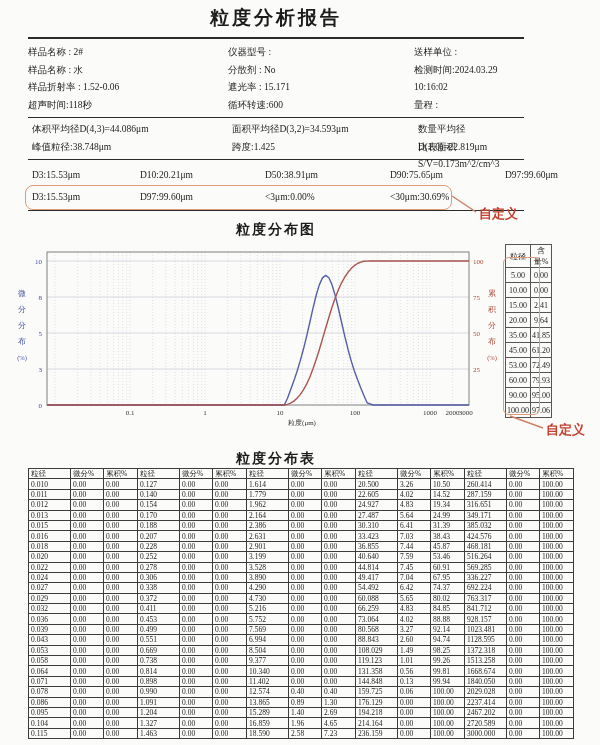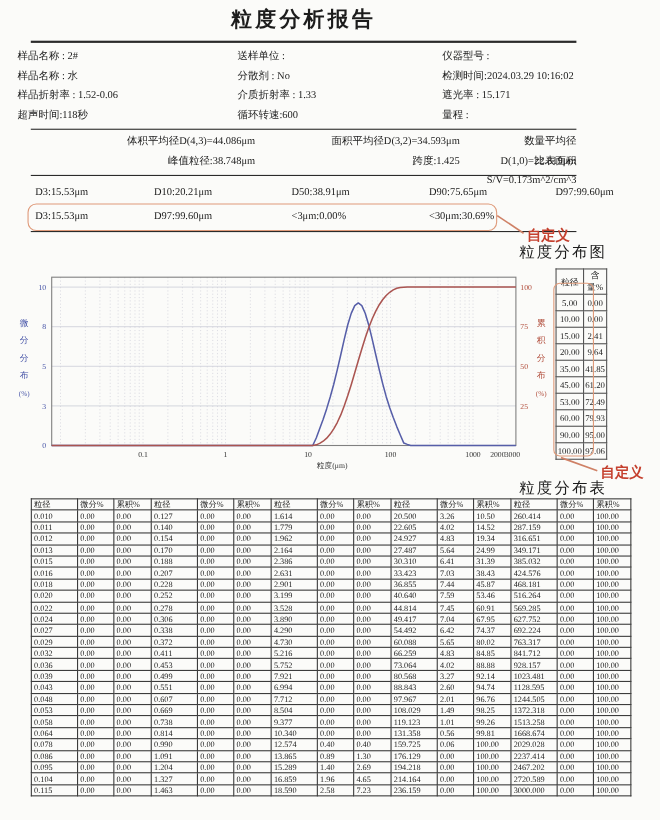--- a/index.html
+++ b/index.html
@@ -3,35 +3,35 @@
 <meta charset="utf-8">
 <style>
   * { margin:0; padding:0; box-sizing:border-box; }
   body { width:600px; height:745px; background:#fbfbf9; font-family:"Liberation Serif","DejaVu Serif",serif; color:#1c1c1c; overflow:hidden; }
   .page { width:552px; height:745px; padding-top:5px; position:relative; }
 
   .main-title { text-align:center; font-size:19px; font-weight:bold; letter-spacing:3px; height:26px; }
   .rule { border:none; border-top:1px solid #2b2b2b; margin:0 28px; }
   .rule.thick { border-top-width:2px; margin-top:6px; }
 
-  .info-grid { margin:5px 28px 0 16px; }
+  .info-grid { margin:5px 28px 0 28px; }
   .info-row { display:grid; grid-template-columns:200px 186px auto; height:17.5px; font-size:9.5px; line-height:17.5px; }
-  .stats-grid { margin:3px 28px 0 32px;text-align:right; }
+  .stats-grid { margin:3px 28px 0 32px; }
   .stats-row { display:grid; grid-template-columns:200px 186px auto; height:17.5px; font-size:9.5px; line-height:17.5px; }
 
   .pct-row { display:grid; grid-template-columns:108px 125px 125px 115px auto; margin:7px 28px 0 32px; font-size:9.5px; height:16px; line-height:16px; }
   .custom-wrap { position:relative; margin:5px 0 0 0; height:22px; }
   .custom-row { display:grid; grid-template-columns:108px 125px 125px 115px auto; margin:0 28px 0 32px; font-size:9.5px; height:20px; line-height:18px; }
   .custom-box { position:absolute; left:25px; top:-3px; width:427px; height:25px; border:1.6px solid #df9a7a; border-radius:8px; pointer-events:none; }
   .anno-svg { position:absolute; left:0; top:0; overflow:visible; pointer-events:none; }
   .anno-text { font-family:"Liberation Sans","DejaVu Sans",sans-serif; font-weight:bold; font-size:13px; fill:#c5402e; }
 
-  .section-title { text-align:right; font-size:14px; font-weight:normal; letter-spacing:2px; }
+  .section-title { text-align:center; font-size:14px; font-weight:bold; letter-spacing:2px; }
   .chart-title { margin-top:10px; height:18px; }
-  .table-title { margin-top:3px; height:16px; }
+  .table-title { margin-top:18px; height:16px; }
 
   .chart-zone { display:flex; margin-top:5px; height:188px; }
   .chart-svg { width:500px; height:188px; overflow:visible; }
   .side-wrap { position:relative; width:100px; height:188px; }
   .side-table { border-collapse:collapse; margin-left:5px; font-size:8px; }
   .side-table td, .side-table th { border:1px solid #555; text-align:center; font-weight:normal; padding:0 1px; }
   .side-table th { height:13px; }
   .side-table td { height:15px; width:31px;text-align:center; }
   .side-box { position:absolute; left:3px; top:13px; width:37px; height:158px; border:1.6px solid #df9a7a; border-radius:6px; pointer-events:none; }
 
@@ -43,31 +43,30 @@
 <body>
 
 <div class="page">
 
   <div class="main-title">粒度分析报告</div>
   <hr class="rule thick">
 
   <div class="info-grid">
     <div class="info-row">
       <span>样品名称 : 2#</span>
+      <span>仪器型号 :</span>
       <span>送样单位 :</span>
-      <span>仪器型号 :</span>
     </div>
     <div class="info-row">
       <span>样品名称 : 水</span>
       <span>分散剂 : No</span>
       <span>检测时间:2024.03.29 10:16:02</span>
     </div>
     <div class="info-row">
       <span>样品折射率 : 1.52-0.06</span>
-      <span>介质折射率 : 1.33</span>
       <span>遮光率 : 15.171</span>
     </div>
     <div class="info-row">
       <span>超声时间:118秒</span>
       <span>循环转速:600</span>
       <span>量程 :</span>
     </div>
   </div>
   <hr class="rule" style="margin-top:3px">
 
@@ -452,21 +451,21 @@
           <td>0.00</td>
           <td>0.306</td>
           <td>0.00</td>
           <td>0.00</td>
           <td>3.890</td>
           <td>0.00</td>
           <td>0.00</td>
           <td>49.417</td>
           <td>7.04</td>
           <td>67.95</td>
-          <td>627.752</td>
+          <td>336.227</td>
           <td>0.00</td>
           <td>100.00</td>
         </tr>
         <tr>
           <td>0.027</td>
           <td>0.00</td>
           <td>0.00</td>
           <td>0.338</td>
           <td>0.00</td>
           <td>0.00</td>
@@ -531,21 +530,21 @@
           <td>0.00</td>
           <td>100.00</td>
         </tr>
         <tr>
           <td>0.039</td>
           <td>0.00</td>
           <td>0.00</td>
           <td>0.499</td>
           <td>0.00</td>
           <td>0.00</td>
-          <td>7.921</td>
+          <td>7.569</td>
           <td>0.00</td>
           <td>0.00</td>
           <td>80.568</td>
           <td>3.27</td>
           <td>92.14</td>
           <td>1023.481</td>
           <td>0.00</td>
           <td>100.00</td>
         </tr>
         <tr>
@@ -559,37 +558,20 @@
           <td>0.00</td>
           <td>0.00</td>
           <td>88.843</td>
           <td>2.60</td>
           <td>94.74</td>
           <td>1128.595</td>
           <td>0.00</td>
           <td>100.00</td>
         </tr>
         <tr>
-          <td>0.048</td>
-          <td>0.00</td>
-          <td>0.00</td>
-          <td>0.607</td>
-          <td>0.00</td>
-          <td>0.00</td>
-          <td>7.712</td>
-          <td>0.00</td>
-          <td>0.00</td>
-          <td>97.967</td>
-          <td>2.01</td>
-          <td>96.76</td>
-          <td>1244.505</td>
-          <td>0.00</td>
-          <td>100.00</td>
-        </tr>
-        <tr>
           <td>0.053</td>
           <td>0.00</td>
           <td>0.00</td>
           <td>0.669</td>
           <td>0.00</td>
           <td>0.00</td>
           <td>8.504</td>
           <td>0.00</td>
           <td>0.00</td>
           <td>108.029</td>
@@ -623,20 +605,37 @@
           <td>0.814</td>
           <td>0.00</td>
           <td>0.00</td>
           <td>10.340</td>
           <td>0.00</td>
           <td>0.00</td>
           <td>131.358</td>
           <td>0.56</td>
           <td>99.81</td>
           <td>1668.674</td>
+          <td>0.00</td>
+          <td>100.00</td>
+        </tr>
+        <tr>
+          <td>0.071</td>
+          <td>0.00</td>
+          <td>0.00</td>
+          <td>0.898</td>
+          <td>0.00</td>
+          <td>0.00</td>
+          <td>11.402</td>
+          <td>0.00</td>
+          <td>0.00</td>
+          <td>144.848</td>
+          <td>0.13</td>
+          <td>99.94</td>
+          <td>1840.050</td>
           <td>0.00</td>
           <td>100.00</td>
         </tr>
         <tr>
           <td>0.078</td>
           <td>0.00</td>
           <td>0.00</td>
           <td>0.990</td>
           <td>0.00</td>
           <td>0.00</td>

